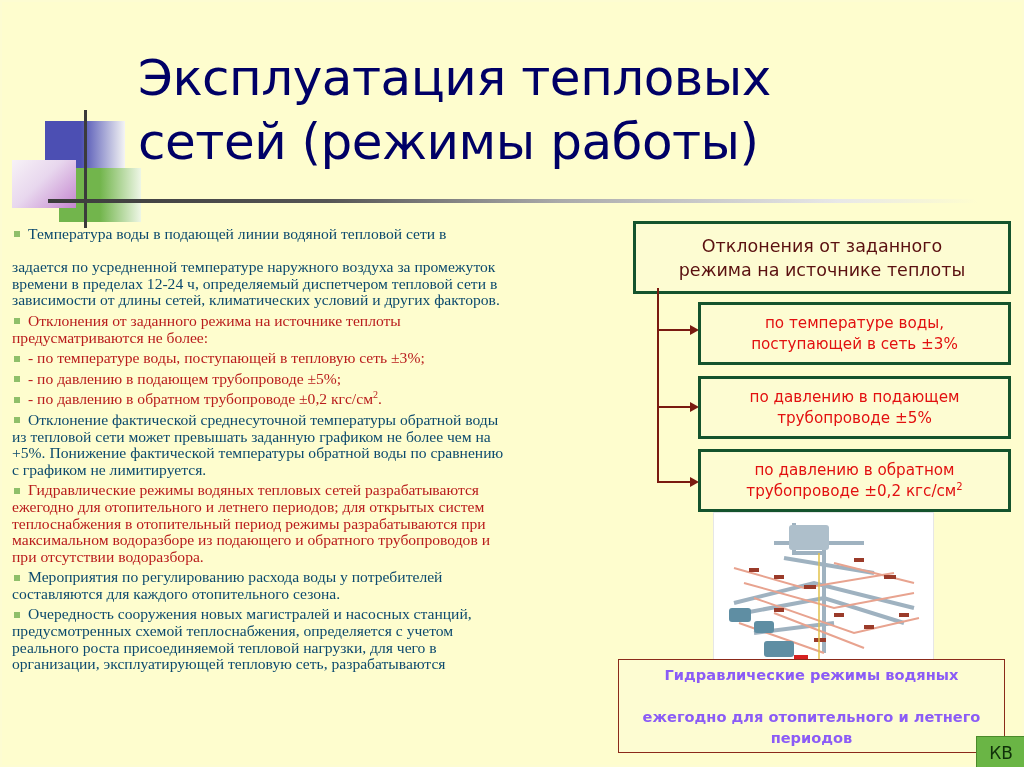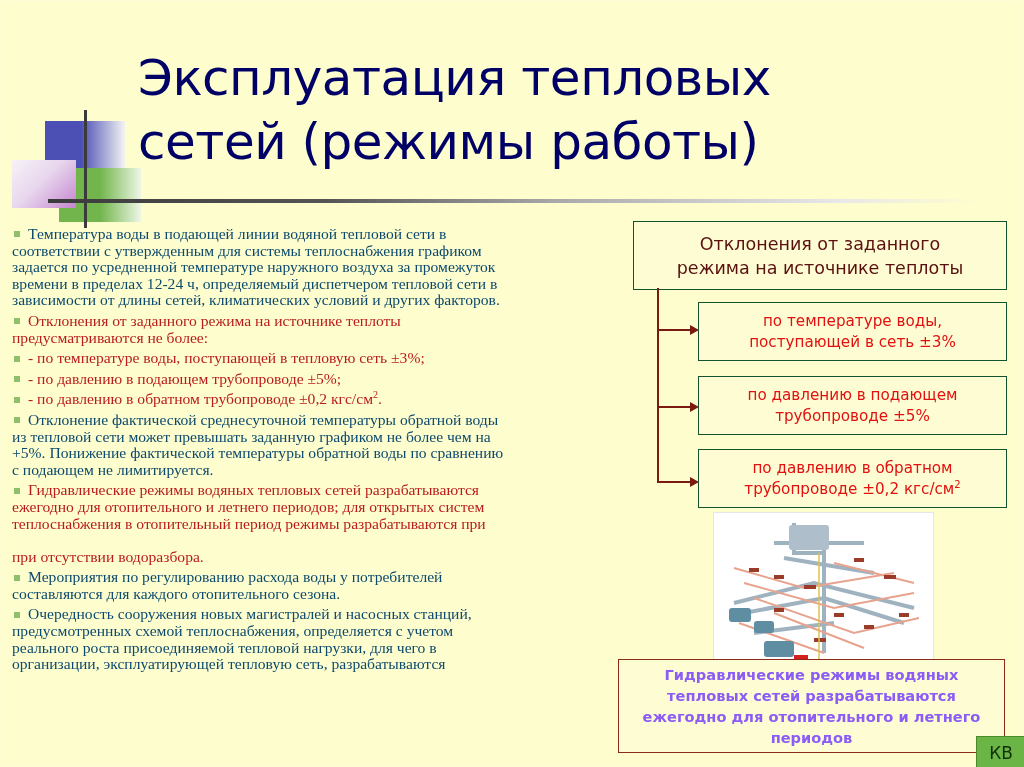--- a/index.html
+++ b/index.html
@@ -51,21 +51,21 @@
   .para .bullet {
     display: inline-block; width: 6px; height: 6px; background: #8fbf6a;
     margin: 0 8px 2px 2px; vertical-align: middle;
   }
   .blue { color: #0c4a6e; }
   .red { color: #b91c1c; }
   sup { font-size: 10px; line-height: 0; }
 
   
   .box {
-    position: absolute; border: 1px solid #14532d; background: #fdfcd2;
+    position: absolute; border: 3px solid #14532d; background: #fdfcd2;
     font-family: "DejaVu Sans", sans-serif; text-align: center;
     display: flex; align-items: center; justify-content: center;
   }
   .box-main {
     left: 633px; top: 221px; width: 372px; height: 67px;
     color: #5a1010; font-size: 17.5px; line-height: 24px;
   }
   .box-sub {
     left: 698px; height: 57px; width: 307px;
     color: #e21010; font-size: 15.2px; line-height: 21px;
@@ -115,21 +115,21 @@
 <div class="deco-hline"></div>
 
 <div class="title">
   <div>Эксплуатация тепловых</div>
   <div>сетей (режимы работы)</div>
 </div>
 
 <div class="body-text">
   <div class="para blue">
     <span class="bullet"></span><span>Температура воды в подающей линии водяной тепловой сети в</span><br>
-    <span>соответствии с утвержденным для системы теплоснабжения графиком</span><br>
+    <br>
     <span>задается по усредненной температуре наружного воздуха за промежуток</span><br>
     <span>времени в пределах 12-24 ч, определяемый диспетчером тепловой сети в</span><br>
     <span>зависимости от длины сетей, климатических условий и других факторов.</span>
   </div>
   <div class="para red">
     <span class="bullet"></span><span>Отклонения от заданного режима на источнике теплоты</span><br>
     <span>предусматриваются не более:</span>
   </div>
   <div class="para red">
     <span class="bullet"></span><span>- по температуре воды, поступающей в тепловую сеть ±3%;</span>
@@ -137,27 +137,27 @@
   <div class="para red">
     <span class="bullet"></span><span>- по давлению в подающем трубопроводе ±5%;</span>
   </div>
   <div class="para red">
     <span class="bullet"></span><span>- по давлению в обратном трубопроводе ±0,2 кгс/см</span><sup>2</sup><span>.</span>
   </div>
   <div class="para blue">
     <span class="bullet"></span><span>Отклонение фактической среднесуточной температуры обратной воды</span><br>
     <span>из тепловой сети может превышать заданную графиком не более чем на</span><br>
     <span>+5%. Понижение фактической температуры обратной воды по сравнению</span><br>
-    <span>с подающем не лимитируется.</span>
+    <span>с графиком не лимитируется.</span>
   </div>
   <div class="para red">
     <span class="bullet"></span><span>Гидравлические режимы водяных тепловых сетей разрабатываются</span><br>
     <span>ежегодно для отопительного и летнего периодов; для открытых систем</span><br>
     <span>теплоснабжения в отопительный период режимы разрабатываются при</span><br>
-    <br>
+    <span>максимальном водоразборе из подающего и обратного трубопроводов и</span><br>
     <span>при отсутствии водоразбора.</span>
   </div>
   <div class="para blue">
     <span class="bullet"></span><span>Мероприятия по регулированию расхода воды у потребителей</span><br>
     <span>составляются для каждого отопительного сезона.</span>
   </div>
   <div class="para blue">
     <span class="bullet"></span><span>Очередность сооружения новых магистралей и насосных станций,</span><br>
     <span>предусмотренных схемой теплоснабжения, определяется с учетом</span><br>
     <span>реального роста присоединяемой тепловой нагрузки, для чего в</span><br>
@@ -237,19 +237,19 @@
       <rect x="75" y="12" width="40" height="25" rx="3" fill="#aebfcb"></rect>
     </g>
     <rect x="80" y="142" width="14" height="10" fill="#d62020"></rect>
     <path d="M105 40 L105 150" stroke="#e2c24a" stroke-width="1.5"></path>
   </svg>
 </div>
 
 <div class="box-bottom">
   <div>
     <span>Гидравлические режимы водяных</span><br>
-    <span>тепловых сетей разрабатываются</span><br>
+    <br>
     <span>ежегодно для отопительного и летнего</span><br>
     <span>периодов</span>
   </div>
 </div>
 
 <div class="kb-badge">КВ</div>
 
 </body></html>

